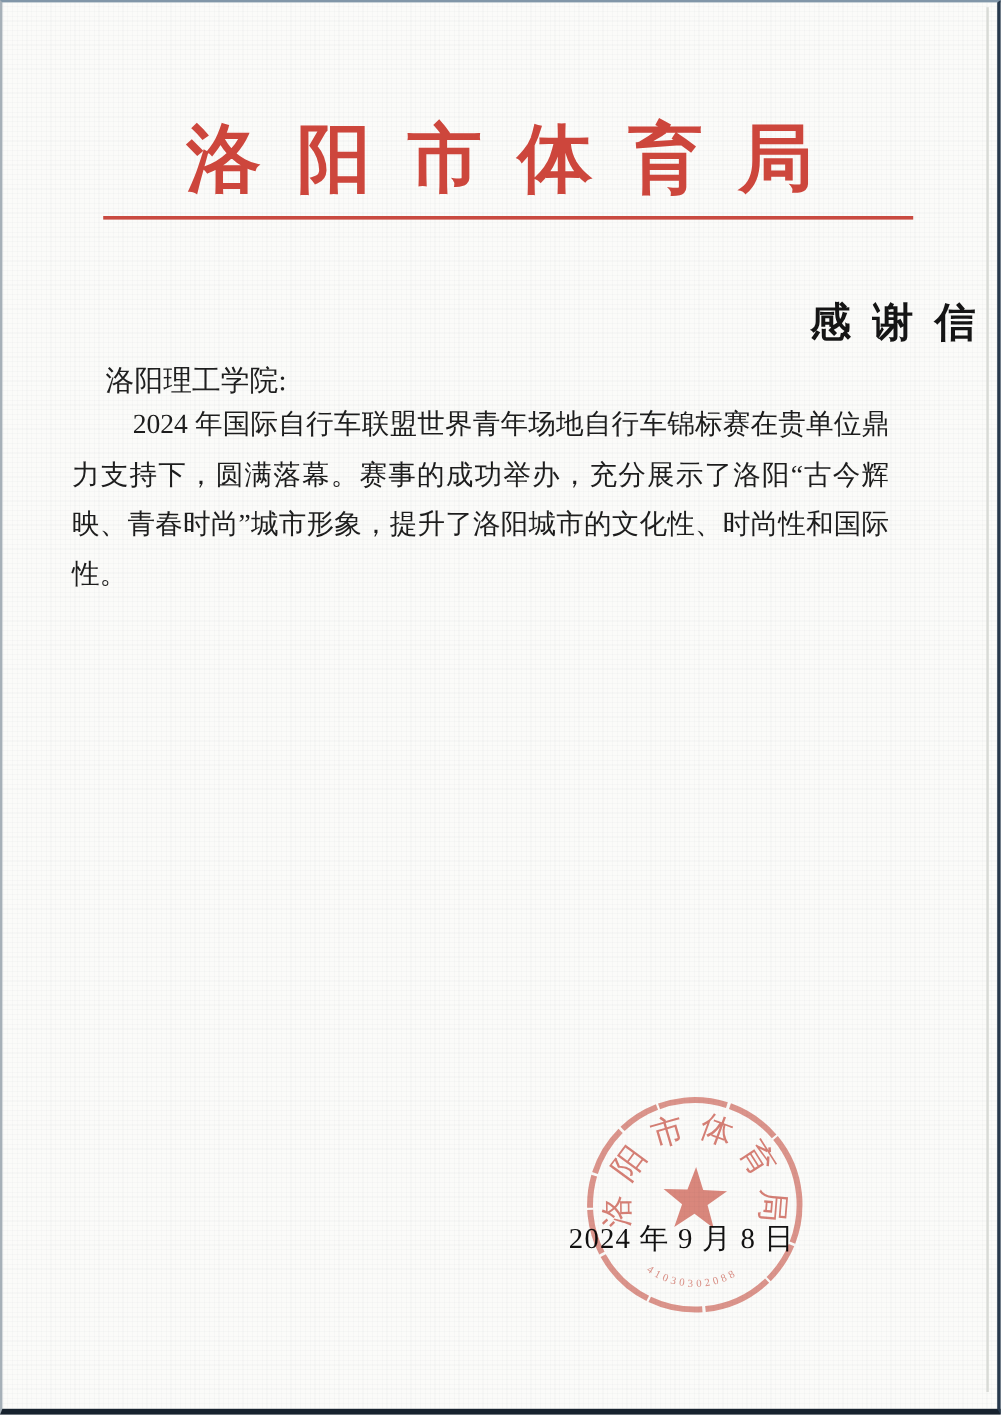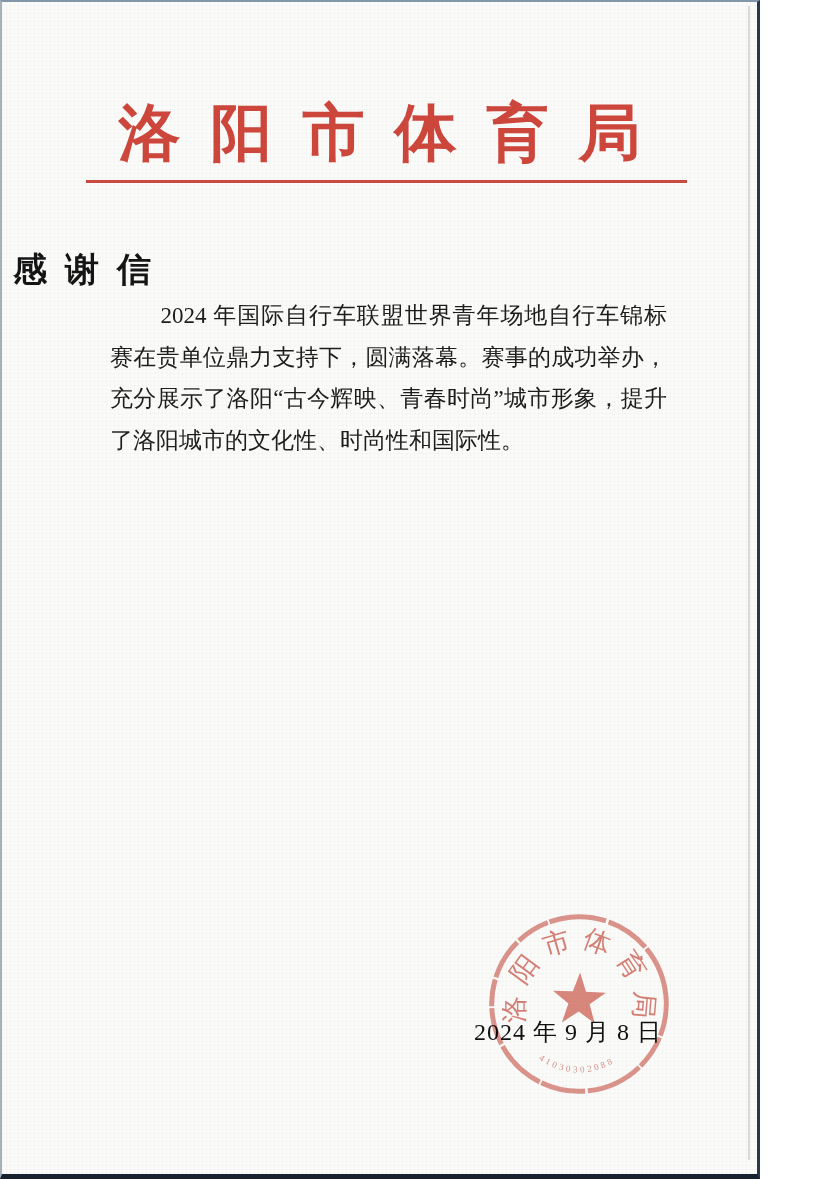--- a/index.html
+++ b/index.html
@@ -1,18 +1,18 @@
 <!DOCTYPE html>
 <html><head>
 <meta charset="utf-8">
 <style>
   html,body{margin:0;padding:0;background:#ffffff;}
   .scan{
     position:relative;
-    width:760px;height:1179px;
+    width:834px;height:1179px;
     box-sizing:border-box;
     background:#fbfbf9;
     background-image:
       repeating-linear-gradient(0deg, rgba(140,150,160,0.045) 0 1px, transparent 1px 4px),
       repeating-linear-gradient(90deg, rgba(140,150,160,0.045) 0 1px, transparent 1px 4px);
     border-top:2px solid #8196a8;
     border-left:2px solid #a6b0b8;
     border-right:3px solid #27394c;
     border-bottom:5px solid #17222e;
     overflow:hidden;
@@ -34,35 +34,35 @@
     padding-left:30px; 
     white-space:nowrap;
   }
   .red-rule{
     height:3px;
     background:#c94a40;
     margin:16px 70px 0 84px;
   }
   .letter-title{
     margin:70px 0 0 0;
-    text-align:left;
+    text-align:right;
     font-size:34px;
     line-height:1;
     font-weight:bold;
     letter-spacing:18px;
-    padding-left:11px;
+    padding-left:22px;
     color:#151515;
   }
   .salutation{
     margin:16px 90px 0 86px;
     font-size:24px;
     line-height:30px;
   }
   .body-para{
-    margin:0 90px 0 108px;
+    margin:0 90px 0 58px;
     font-size:23px;
     line-height:41.5px;
     text-align:justify;
     text-indent:2.2em;
     color:#1d1d1d;
   }
   .body-para:first-of-type{margin-top:8px;}
   .letter-date{
     position:absolute;
     left:472px;top:1014px;
@@ -89,20 +89,21 @@
 <body>
 
 <div class="scan">
 
   <h1 class="letterhead">洛阳市体育局</h1>
 
   <div class="red-rule"></div>
 
   <h2 class="letter-title">感谢信</h2>
 
+  <p class="salutation">洛阳理工学院:</p>
 
   <p class="body-para">2024 年国际自行车联盟世界青年场地自行车锦标赛在贵单位鼎力支持下，圆满落幕。赛事的成功举办，充分展示了洛阳“古今辉映、青春时尚”城市形象，提升了洛阳城市的文化性、时尚性和国际性。</p>
 
 
 
   <div class="letter-date">2024 年 9 月 8 日</div>
 
   <svg class="seal" viewBox="0 0 200 200" xmlns="http://www.w3.org/2000/svg" aria-hidden="true">
 
     <circle cx="100" cy="100" r="97" fill="none" stroke="#d98177" stroke-width="5.5" stroke-dasharray="46 2.5 38 2 64 3 50 2 58 2.5 42 2 30 2.5" transform="rotate(-8 100 100)" opacity="0.9"></circle>

